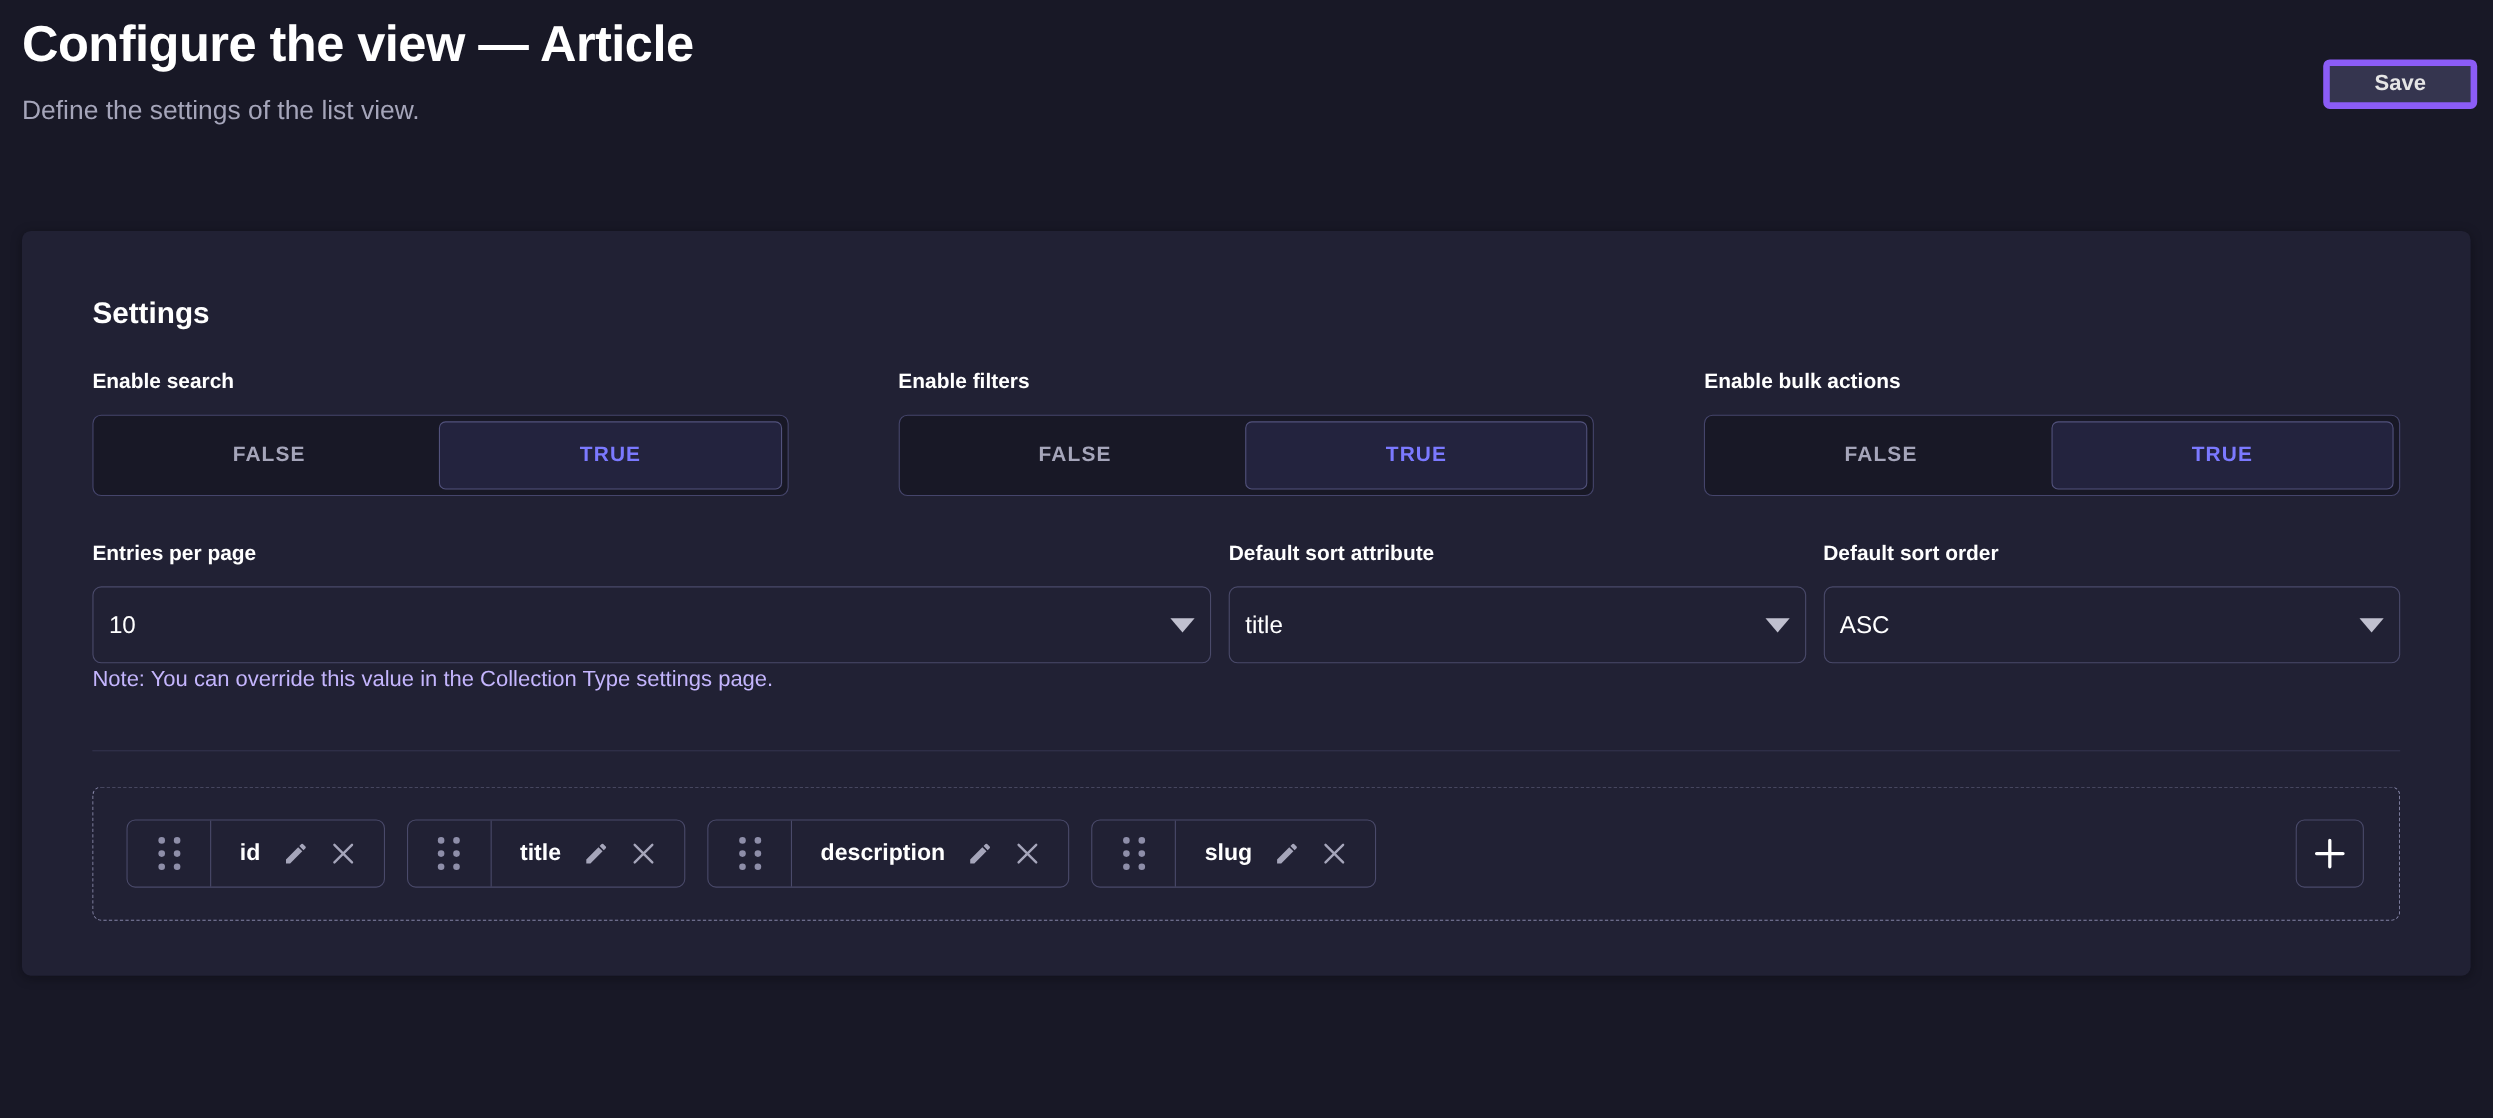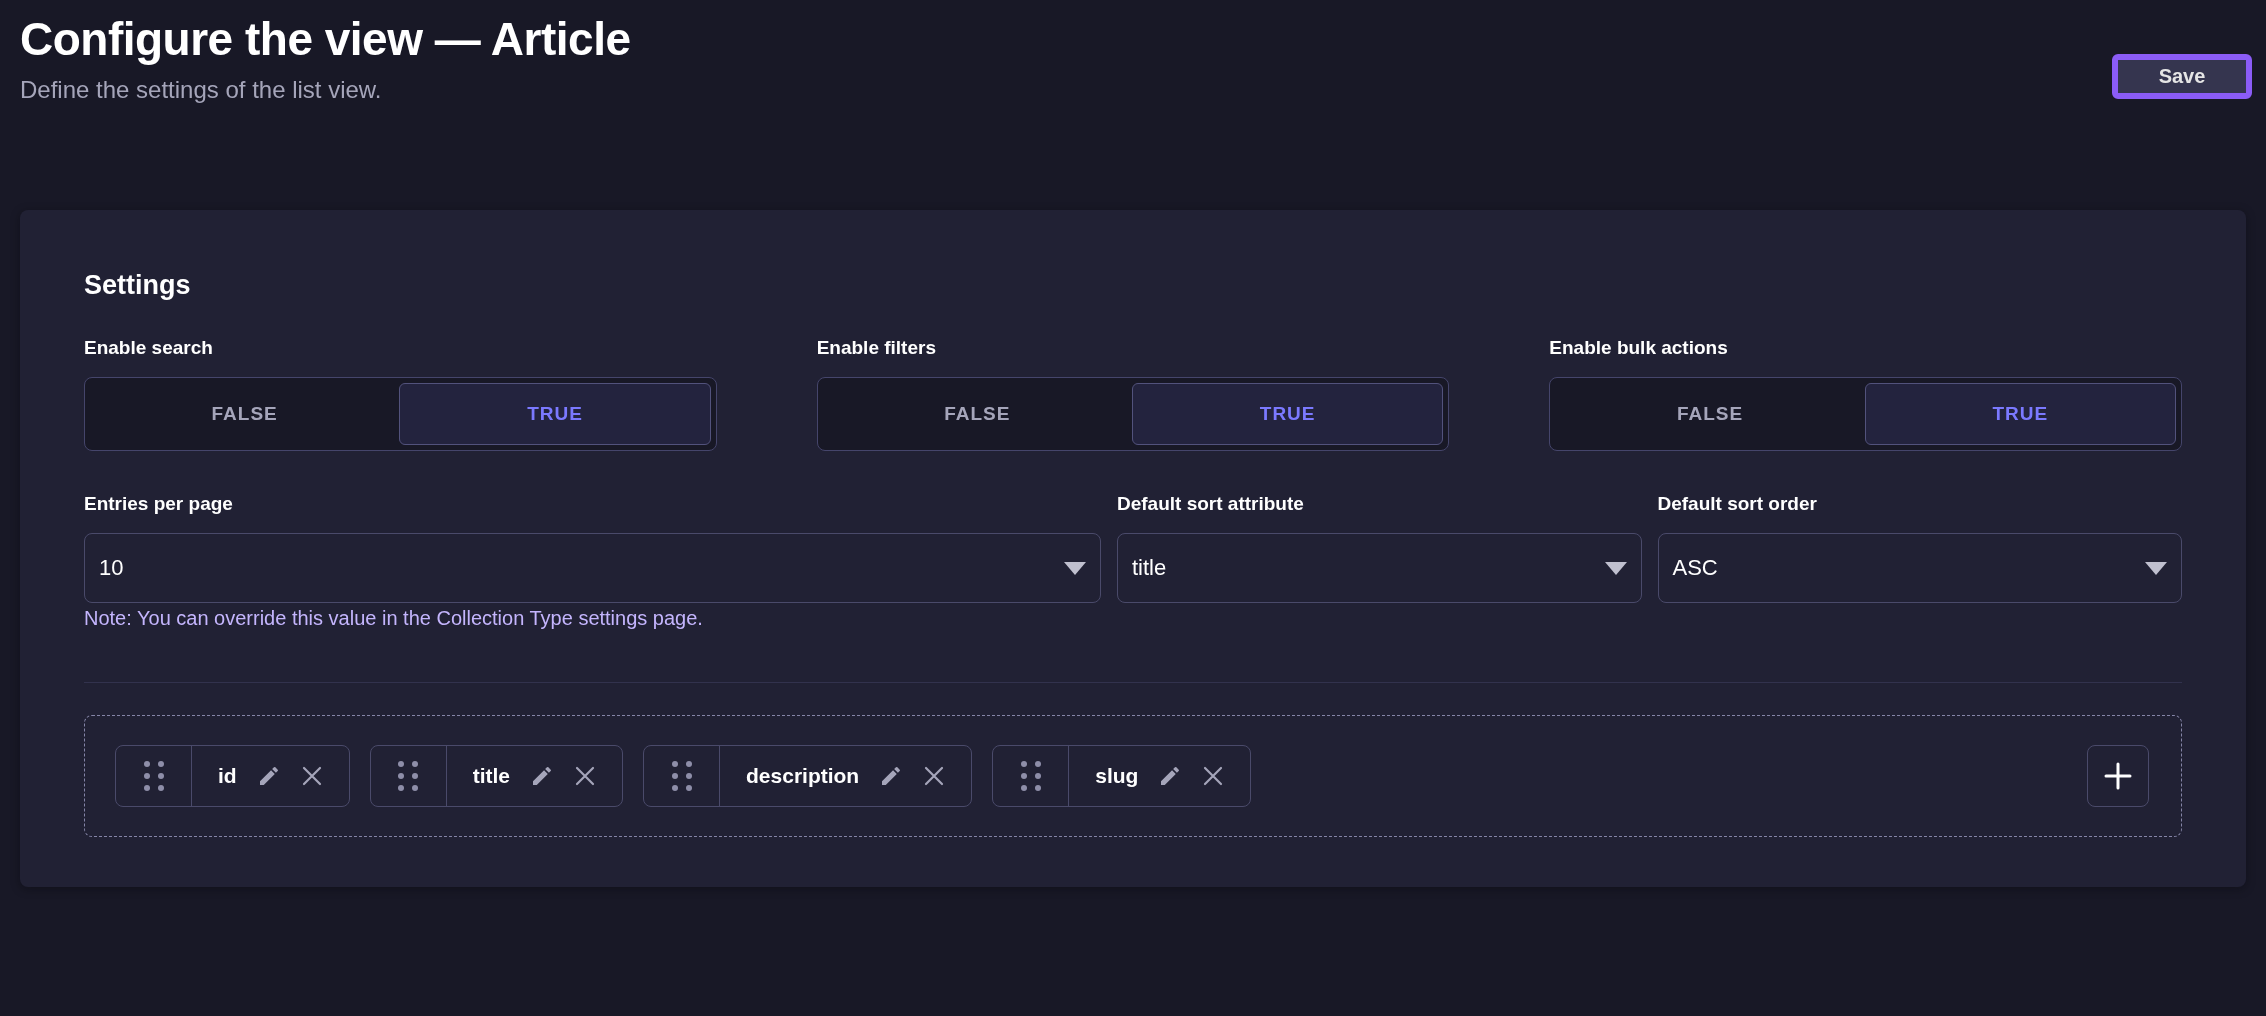--- a/index.html
+++ b/index.html
@@ -17,21 +17,21 @@
     height: 210px;
     padding: 10px 20px 0 20px;
   }
   .page-title {
     font-size: 46px;
     font-weight: 700;
     letter-spacing: -0.5px;
     padding-top: 2px;
   }
   .page-subtitle {
-    margin-top: 10px;
+    margin-top: 21px;
     font-size: 24px;
     color: #a5a5ba;
   }
   .save-btn {
     position: absolute;
     top: 10px; right: 14px;
     width: 140px; height: 45px;
     background: #35354f;
     border: 6px solid #8b5cf6;
     border-radius: 6px;

